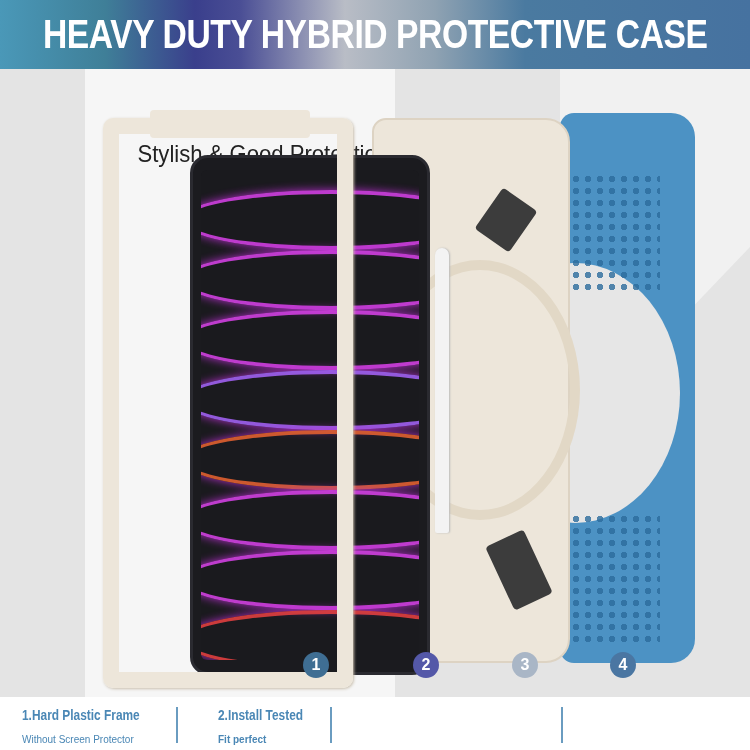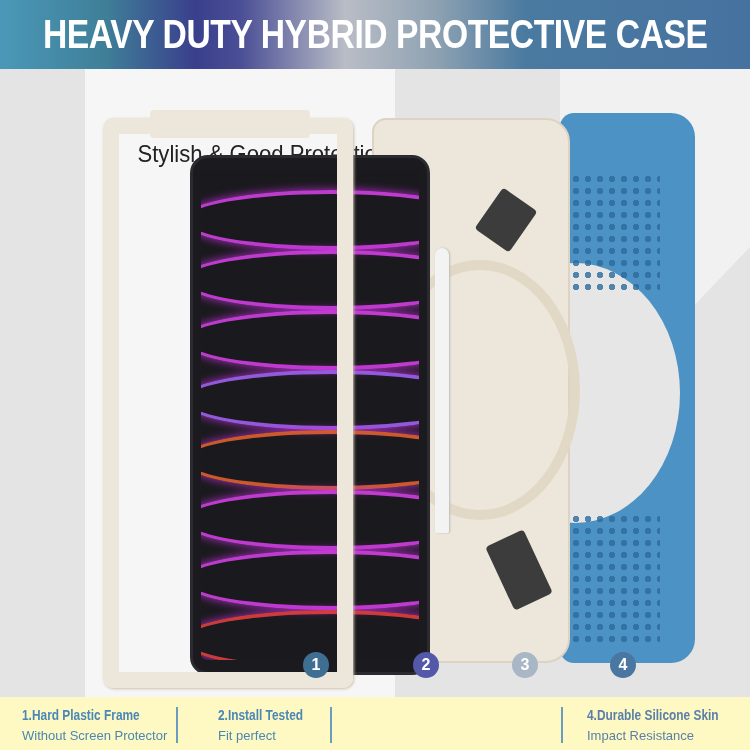--- a/index.html
+++ b/index.html
@@ -22,24 +22,24 @@
   .hex { position: absolute; background-image: radial-gradient(#2c6b9c 35%, transparent 40%); background-size: 12px 12px; opacity: .8; }
   
   .shell { position: absolute; left: 372px; top: 118px; width: 198px; height: 545px; background: #ede6da; border-radius: 14px 24px 24px 10px; border: 2px solid #ddd3c3; }
   .pad { position: absolute; width: 42px; height: 50px; background: #3c3c3c; border-radius: 4px; }
   .dial { position: absolute; left: 380px; top: 260px; width: 200px; height: 260px; border-radius: 50%; border: 10px solid #e2d8c6; }
   .pencil { position: absolute; left: 435px; top: 248px; width: 14px; height: 285px; background: #f3f3f3; border-radius: 7px 7px 2px 2px; box-shadow: 1px 0 2px #bbb; }
   
   .frame { position: absolute; left: 103px; top: 118px; width: 250px; height: 570px; border: 16px solid #ede6da; border-radius: 10px; box-shadow: 1px 1px 3px #c9bfae; }
   .frame-top { position: absolute; left: 150px; top: 110px; width: 160px; height: 28px; background: #ede6da; border-radius: 4px; }
   .badge { position: absolute; top: 652px; width: 26px; height: 26px; border-radius: 50%; color: #fff; font-weight: 700; font-size: 16px; display: flex; align-items: center; justify-content: center; }
-  .footer { position: absolute; left: 0; top: 697px; width: 750px; height: 53px; background: #fef9c3; display: flex; align-items: center; }
+  .footer { position: absolute; left: 0; top: 697px; width: 750px; height: 53px; background: #ffffff; display: flex; align-items: center; }
   .feat { position: absolute; top: 10px; }
   .feat .t { font-weight: 700; font-size: 14px; transform: scaleX(0.85); transform-origin: left; white-space: nowrap; }
-  .feat .d { font-size: 13px; margin-top: 5px; white-space: nowrap; }
+  .feat .d { font-size: 10px; margin-top: 11px; white-space: nowrap; }
   .sep { position: absolute; top: 10px; width: 2px; height: 36px; background: #6a9cc0; }
 </style>
 </head>
 <body>
 
 <div class="banner">
   <h1>HEAVY DUTY HYBRID PROTECTIVE CASE</h1>
 </div>
 
 <div class="stage">
@@ -82,21 +82,17 @@
 <div class="badge" style="left: 610px; background: rgb(74, 118, 162);">4</div>
 
 <div class="footer">
   <div class="feat" style="left:22px;">
     <div class="t" style="color: rgb(74, 135, 181);">1.Hard Plastic Frame</div>
     <div class="d" style="color: rgb(74, 135, 181);">Without Screen Protector</div>
   </div>
   <div class="sep" style="left:176px;"></div>
   <div class="feat" style="left:218px;">
     <div class="t" style="color: rgb(74, 135, 181);">2.Install Tested</div>
-    <div class="d" style="color: rgb(74, 135, 181);">Fit perfect</div>
+    <div class="d" style="color: rgb(74, 135, 181); font-weight: bold;">Fit perfect</div>
   </div>
   <div class="sep" style="left:330px;"></div>
   <div class="sep" style="left:561px;"></div>
-  <div class="feat" style="left:587px;">
-    <div class="t" style="color: rgb(91, 127, 168);">4.Durable Silicone Skin</div>
-    <div class="d" style="color: rgb(91, 127, 168);">Impact Resistance</div>
-  </div>
 </div>
 
 </body></html>

